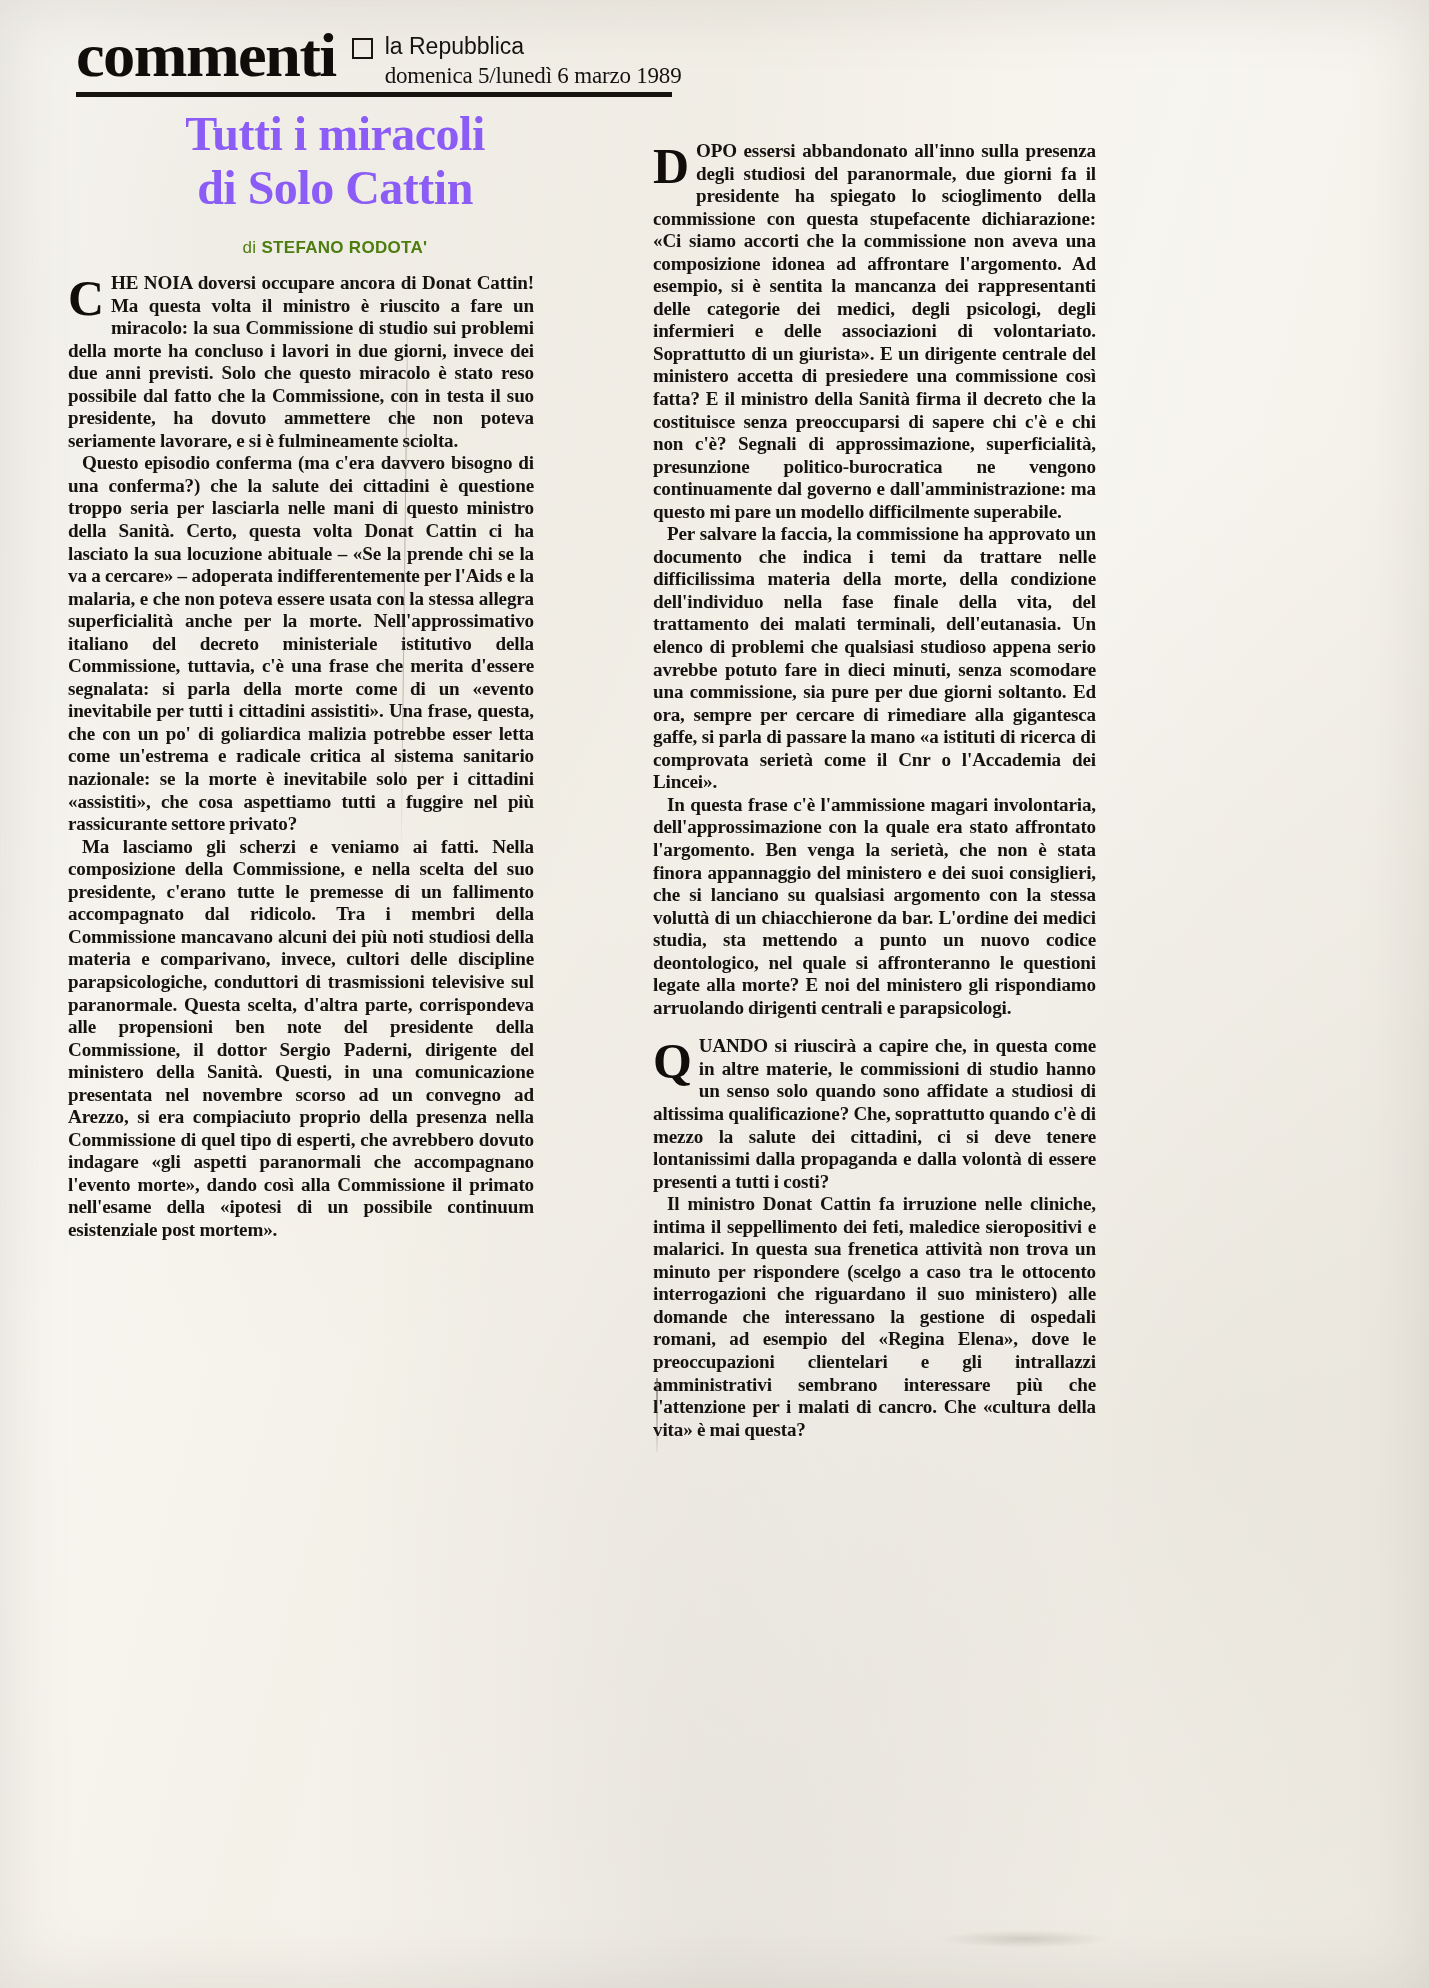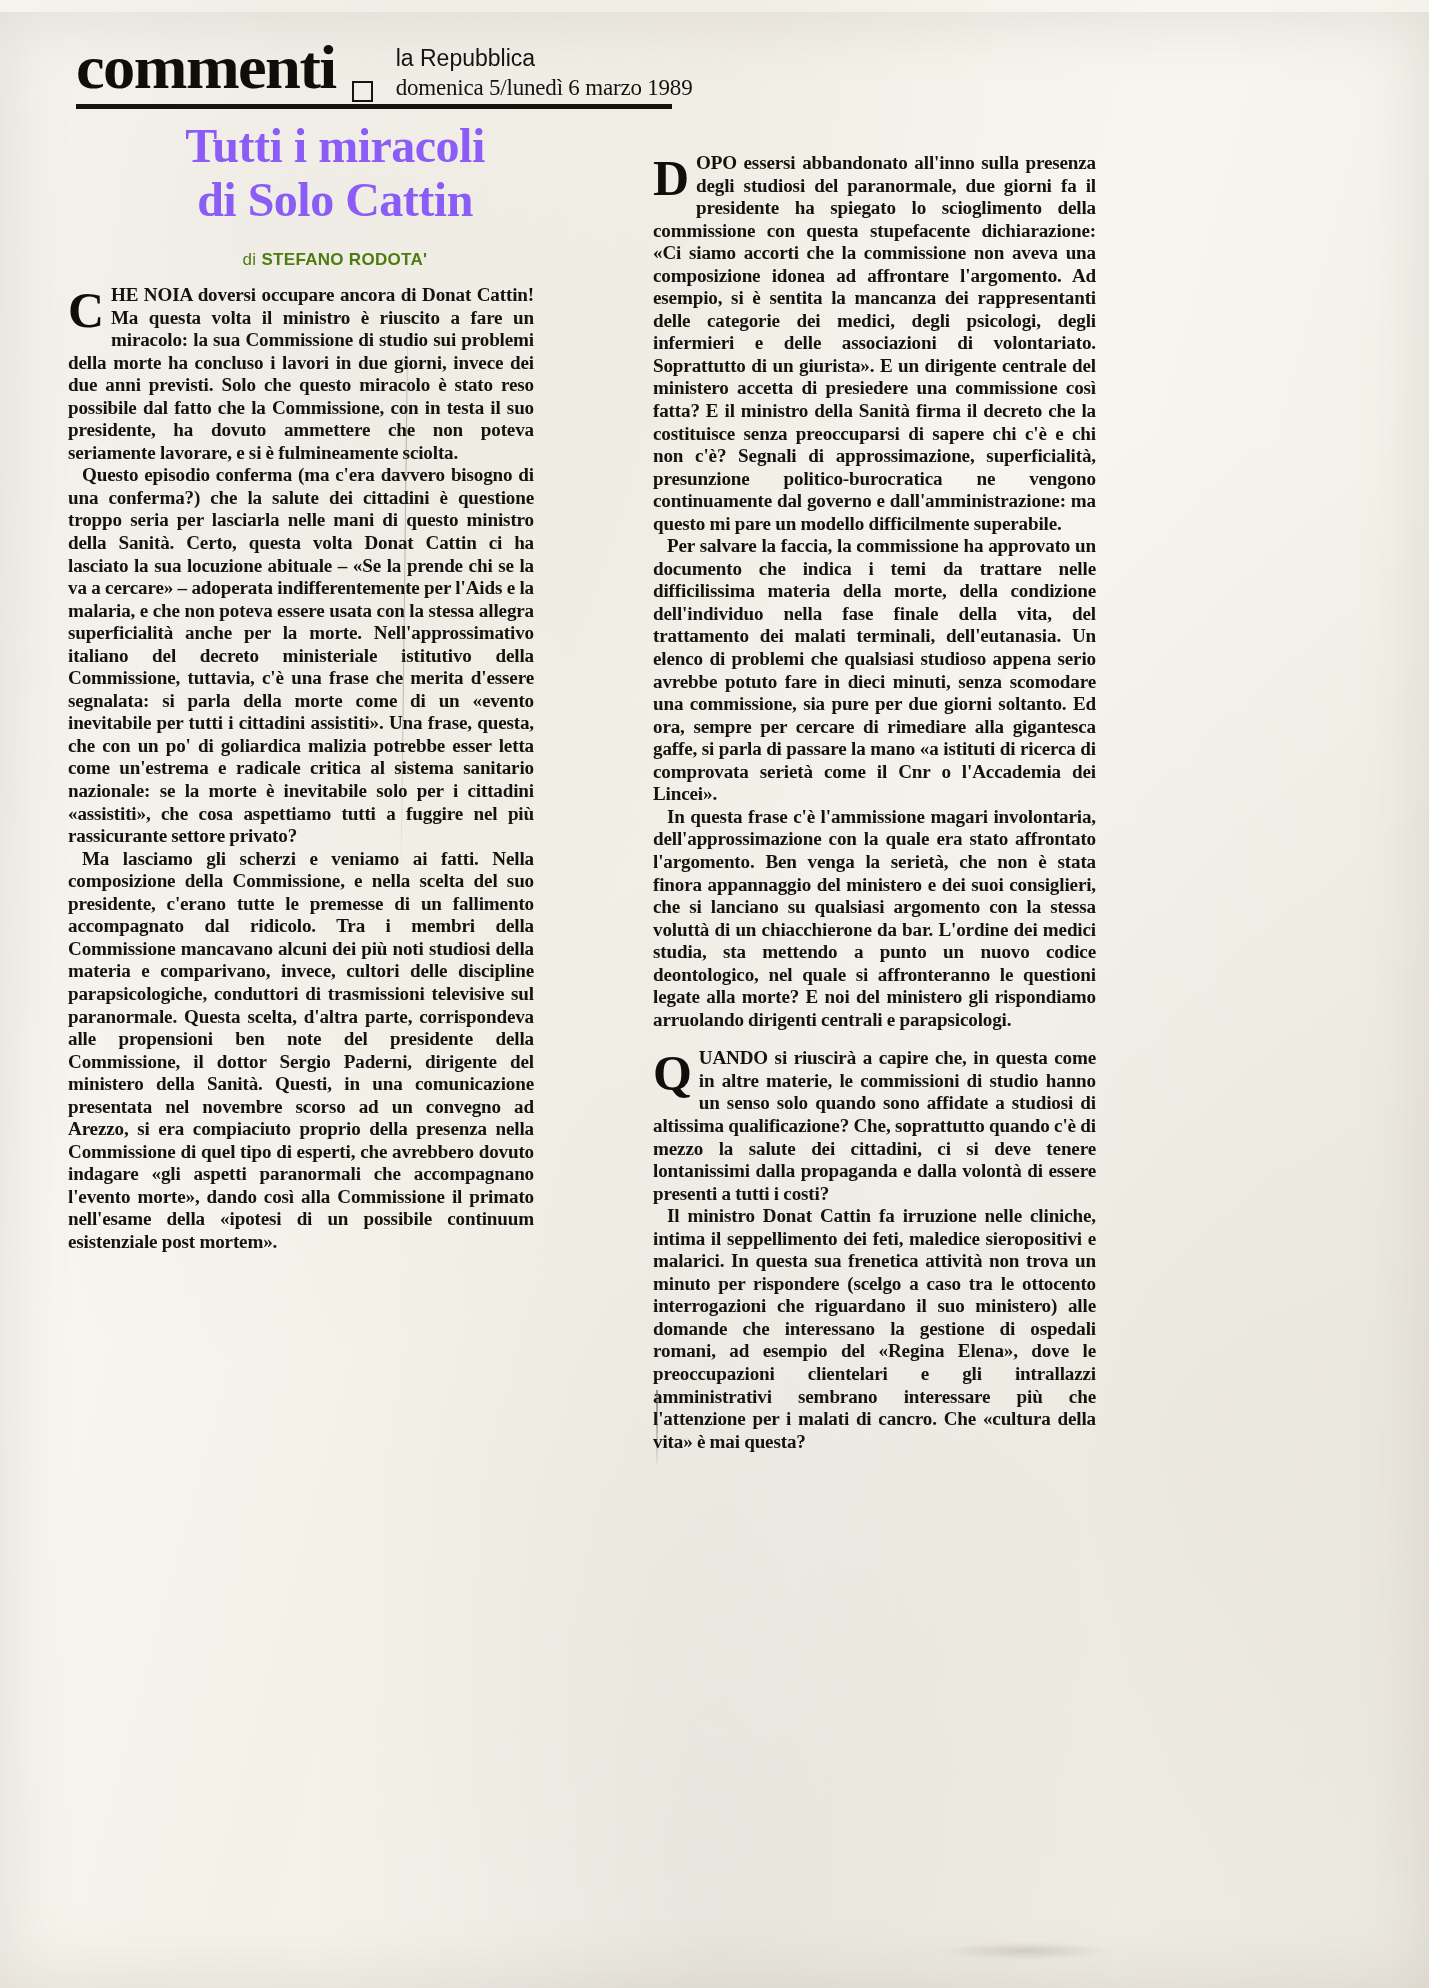--- a/index.html
+++ b/index.html
@@ -25,21 +25,20 @@
     background:
       radial-gradient(ellipse at 18% 12%, rgba(160,150,130,0.10), rgba(255,255,255,0) 46%),
       radial-gradient(ellipse at 84% 72%, rgba(150,140,120,0.09), rgba(255,255,255,0) 50%),
       radial-gradient(ellipse at 50% 98%, rgba(120,110,95,0.10), rgba(255,255,255,0) 40%),
       linear-gradient(105deg, #fbfaf6 0%, #f4f1e9 38%, #f7f5ef 62%, #efece3 100%);
     pointer-events: none;
   }
   #page-inner {
     position: absolute;
     inset: 0;
-    margin-top: 12px;
   }
 
   
   #masthead {
     position: absolute;
     left: 76px;
     top: 18px;
     width: 1280px;
     height: 72px;
     display: flex;
@@ -54,22 +53,21 @@
     color: #100d0b;
     transform: scaleX(1.04);
     transform-origin: left top;
     white-space: nowrap;
     padding-top: 6px;
   }
   #masthead-right {
     margin-left: 26px;
     padding-top: 14px;
     display: flex;
-    align-items: flex-end;
-    gap: 11px;
+    align-items: flex-start;
   }
   #logo-square {
     width: 17px;
     height: 17px;
     border: 2.5px solid #17130f;
     margin-top: 6px;
     margin-right: 12px;
     flex: 0 0 auto;
     background: transparent;
   }

